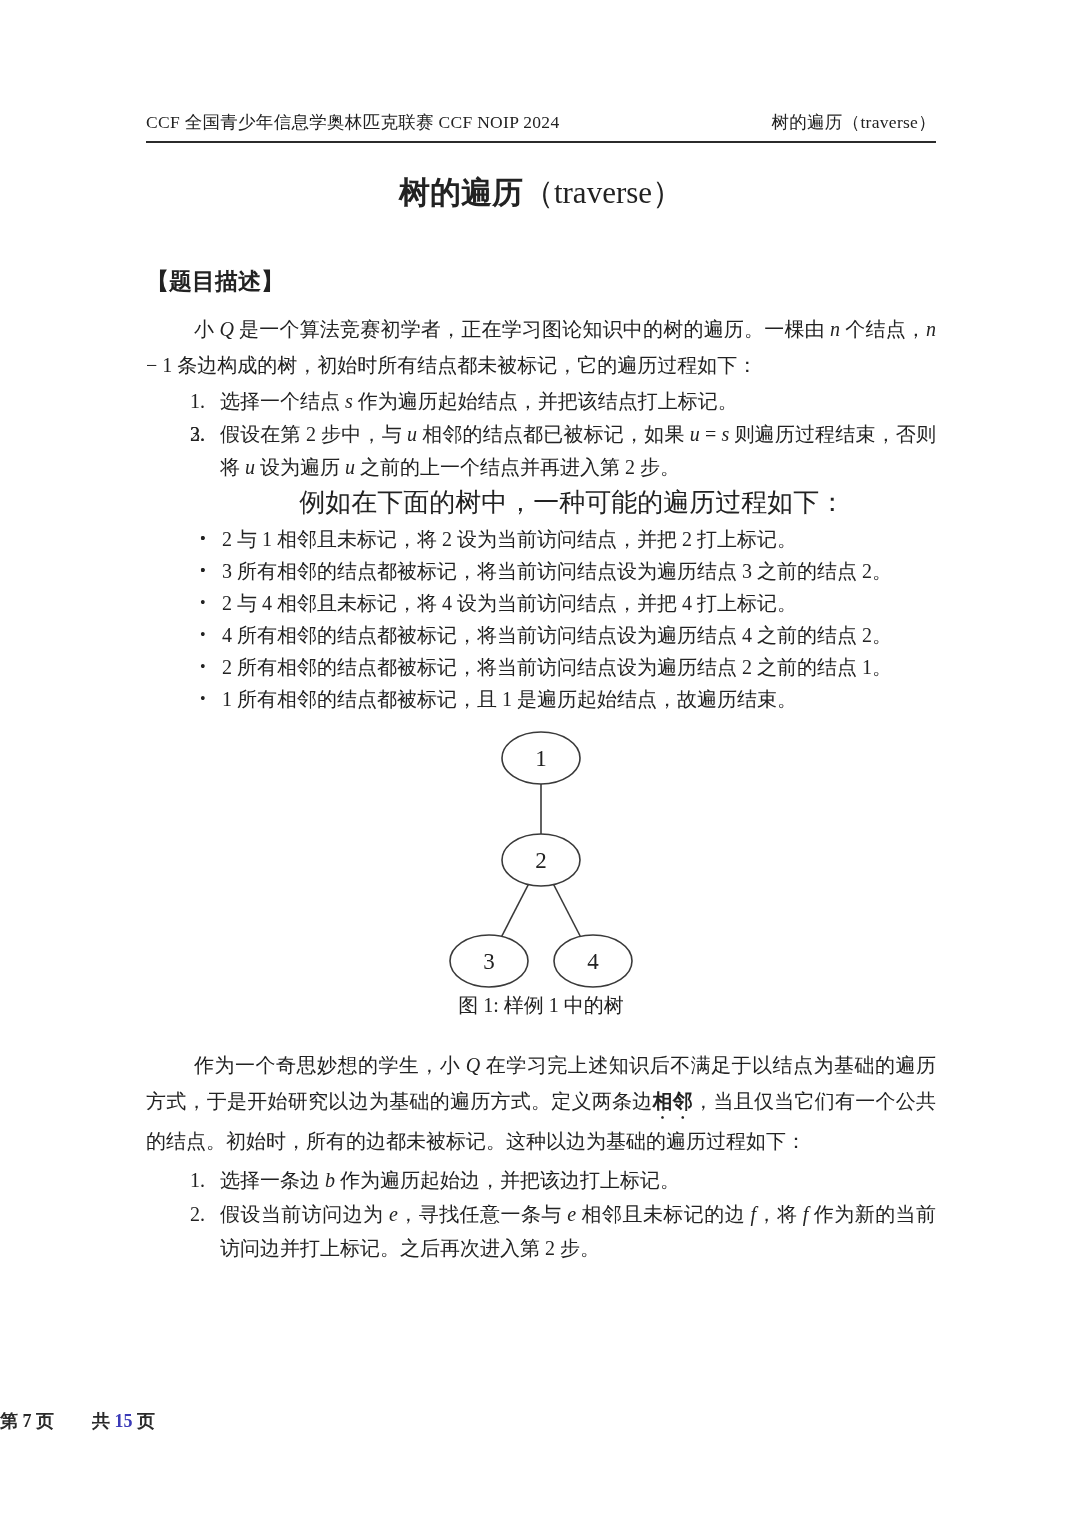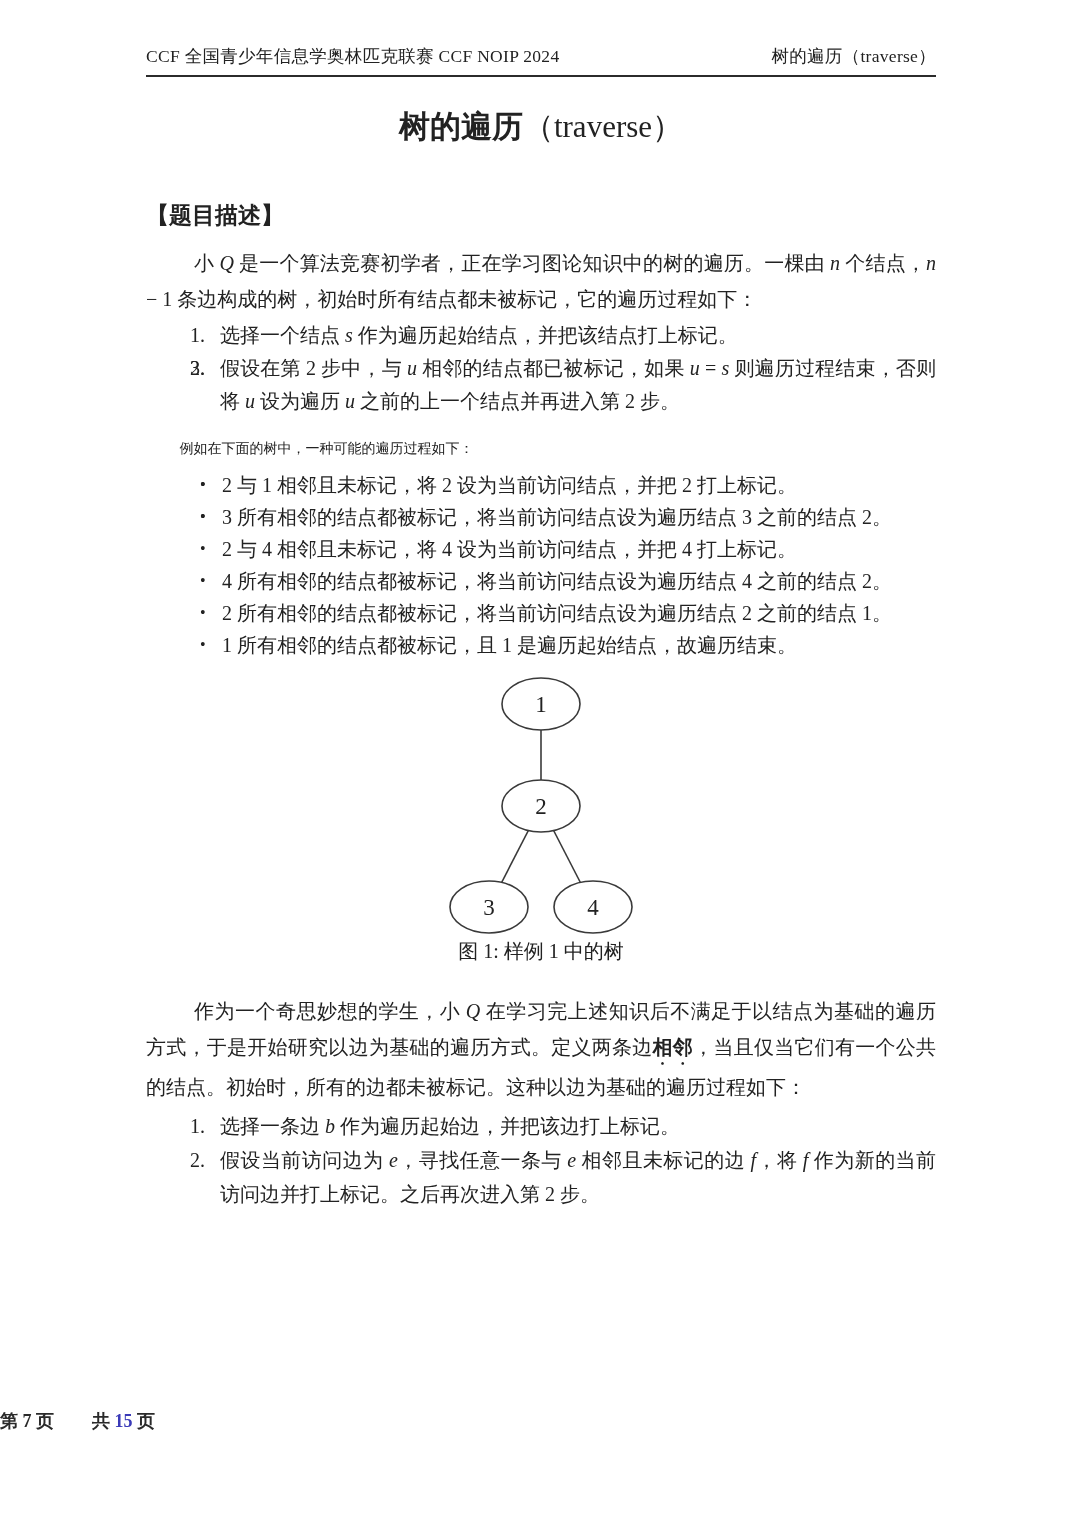--- a/index.html
+++ b/index.html
@@ -13,21 +13,21 @@
     font-family: "Liberation Serif", "DejaVu Serif", serif;
     color: #222222;
   }
   .content {
     position: absolute;
     left: 146px;
     width: 790px;
     top: 0;
   }
   .doc-header {
-    margin-top: 44px;
+    margin-top: 110px;
     display: flex;
     justify-content: space-between;
     align-items: flex-start;
     font-size: 17.5px;
     padding-bottom: 7px;
     border-bottom: 2px solid #2b2b2b;
     letter-spacing: 0.3px;
   }
   .doc-title {
     margin-top: 30px;
@@ -63,24 +63,25 @@
   .steps { margin-top: 2px; margin-left: 44px; }
   .step {
     position: relative;
     padding-left: 30px;
     font-size: 20px;
     line-height: 33px;
     text-align: justify;
   }
   .step .num { position: absolute; left: 0; }
   .example-intro {
-    margin-top: 14px;
-    font-size: 14px;
+    margin-top: 2px;
+    font-size: 26px;
     line-height: 33px;
     text-indent: 2.4em;
+    text-align: center;
   }
   .bullets { margin-top: 4px; margin-left: 52px; }
   .bullet-item {
     position: relative;
     padding-left: 24px;
     font-size: 20px;
     line-height: 32px;
     text-align: justify;
   }
   .bullet-item .dot {

